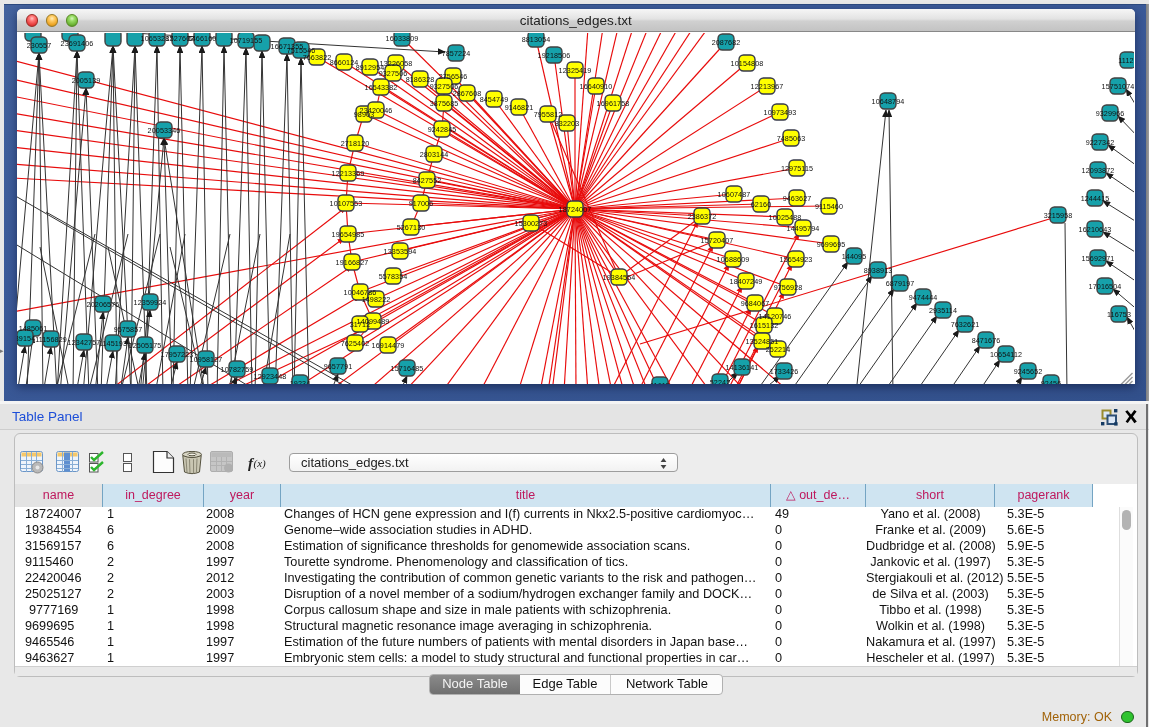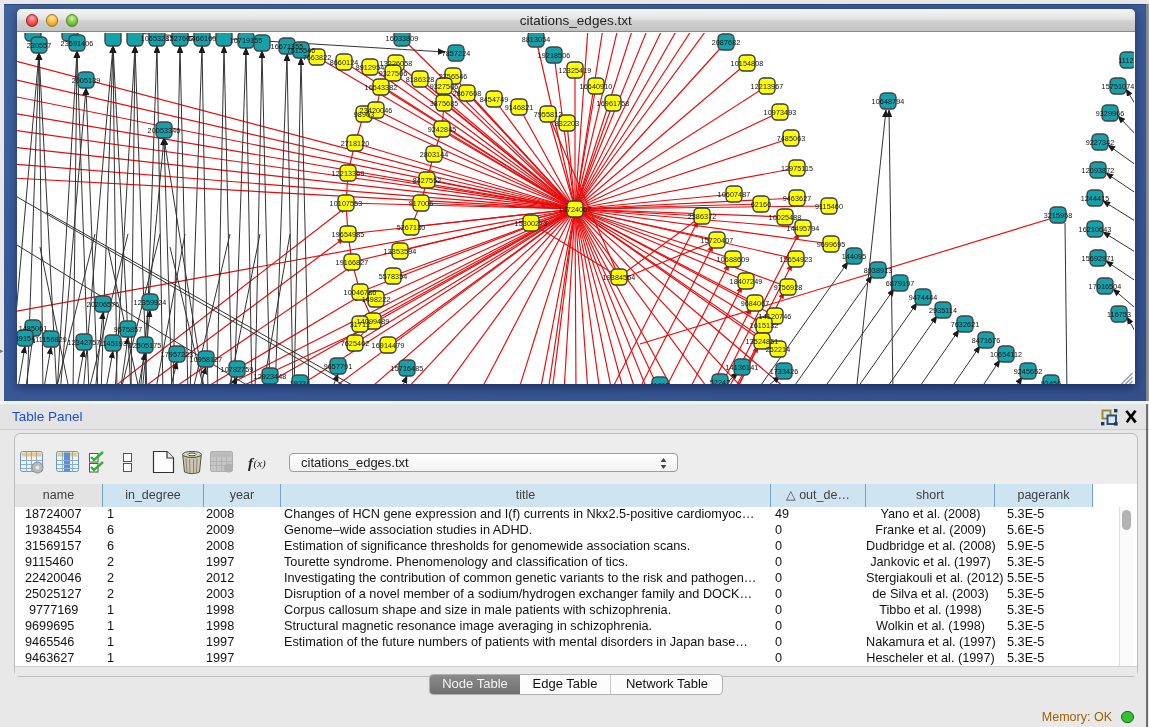--- a/index.html
+++ b/index.html
@@ -25,21 +25,21 @@
 #tp-top{left:0;top:401px;width:1149px;height:3px;background:#f4f4f4}
 #tp-head{left:0;top:404px;width:1149px;height:26px;background:#e4e4e4;border-bottom:1px solid #cdcdcd}
 #tp-head span{position:absolute;left:12px;top:5px;font-size:13.5px;color:#1d4ed8}
 #tp-body{left:0;top:431px;width:1149px;height:296px;background:#e8e8e8}
 #panel{left:14px;top:433px;width:1124px;height:244px;background:#ededed;border:1px solid #bdbdbd;border-radius:6px}
 #combo{left:289px;top:453px;width:389px;height:19px;background:linear-gradient(#ffffff,#f2f2f2);
   border:1px solid #9d9d9d;border-radius:4px;font-size:13px;color:#222;line-height:17px;padding-left:11px}
 
 #thead{left:15px;top:484px;width:1122px;height:23px;background:#fff}
 .th{position:absolute;top:0;height:23px;background:#cfe4f1;border-right:1px solid #74a4c3;
-  font-size:12.5px;color:#404040;text-align:center;line-height:22px}
+  font-size:12.5px;color:#be185d;text-align:center;line-height:22px}
 #tbody{left:15px;top:507px;width:1122px;height:159px;background:#fff;overflow:hidden}
 .tr{position:absolute;left:0;width:1122px;height:16px}
 .c{position:absolute;top:0;font-size:12.7px;color:#111;white-space:nowrap;line-height:15.5px}
 .ctr{text-align:center}
 #tfoot{left:15px;top:666px;width:1122px;height:10px;background:#e9e9e9;border-top:1px solid #cfcfcf}
 #sbar{left:1119px;top:507px;width:14px;height:159px;background:#fbfbfb;border-left:1px solid #dedede}
 #thumb{left:1121.5px;top:510px;width:9px;height:20px;background:#b3b3b3;border-radius:4.5px}
 
 #tabs{left:429px;top:674px;width:294px;height:20.5px;border:1px solid #b0b0b0;border-radius:4px;
   background:#fcfcfc;font-size:13px}
@@ -764,20 +764,21 @@
       <span class="c" style="left:191px">1997</span>
       <span class="c" style="left:269px">Estimation of the future numbers of patients with mental disorders in Japan base…</span>
       <span class="c" style="left:760px">0</span>
       <span class="c ctr" style="left:851px;width:129px">Nakamura et al. (1997)</span>
       <span class="c" style="left:992px">5.3E-5</span>
     </div>
     <div class="tr" style="top:144px">
       <span class="c" style="left:10px">9463627</span>
       <span class="c" style="left:92px">1</span>
       <span class="c" style="left:191px">1997</span>
+      <span class="c" style="left:269px">Embryonic stem cells: a model to study structural and functional properties in car…</span>
       <span class="c" style="left:760px">0</span>
       <span class="c ctr" style="left:851px;width:129px">Hescheler et al. (1997)</span>
       <span class="c" style="left:992px">5.3E-5</span>
     </div>
   </div>
 <div id="sbar" class="abs"></div>
 <div id="thumb" class="abs"></div>
 <div id="tfoot" class="abs"></div>
 <div id="tabs" class="abs">
   <div id="seg1">Node Table</div>

